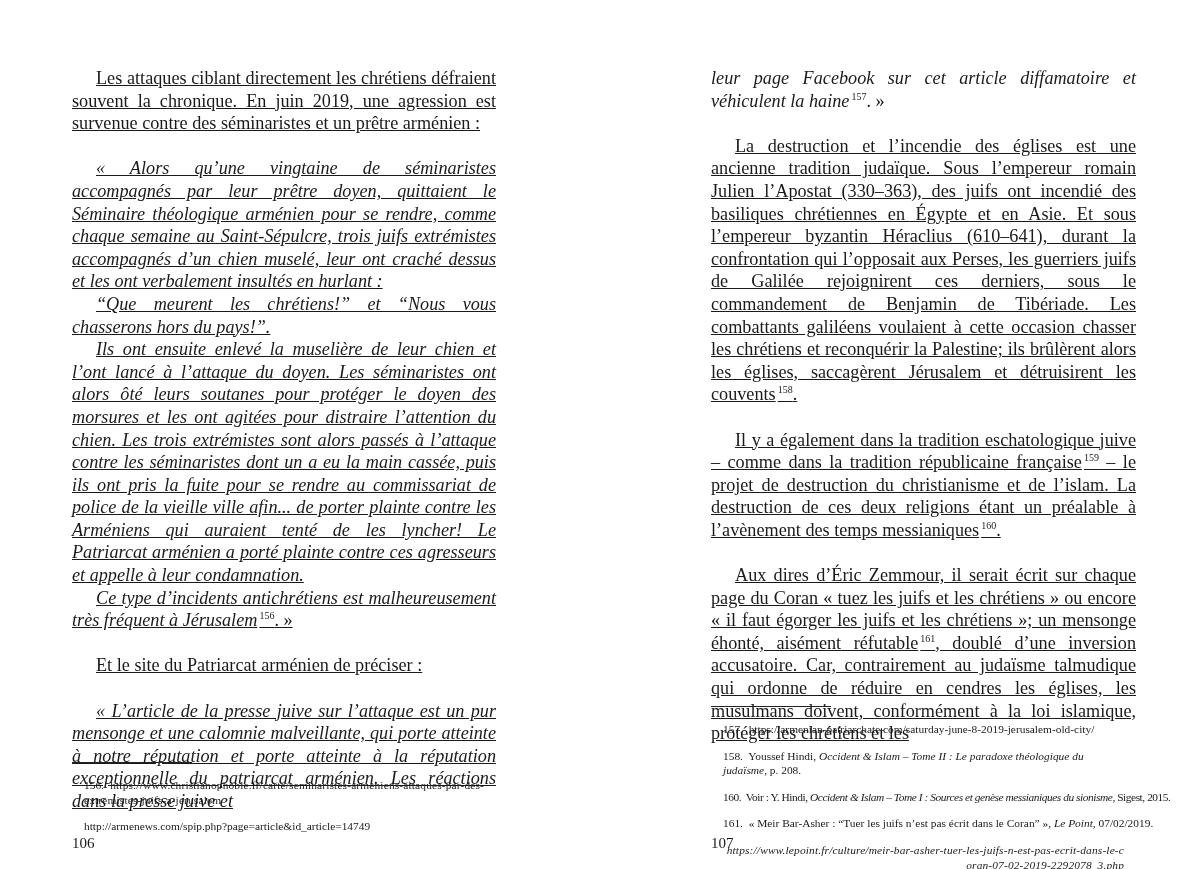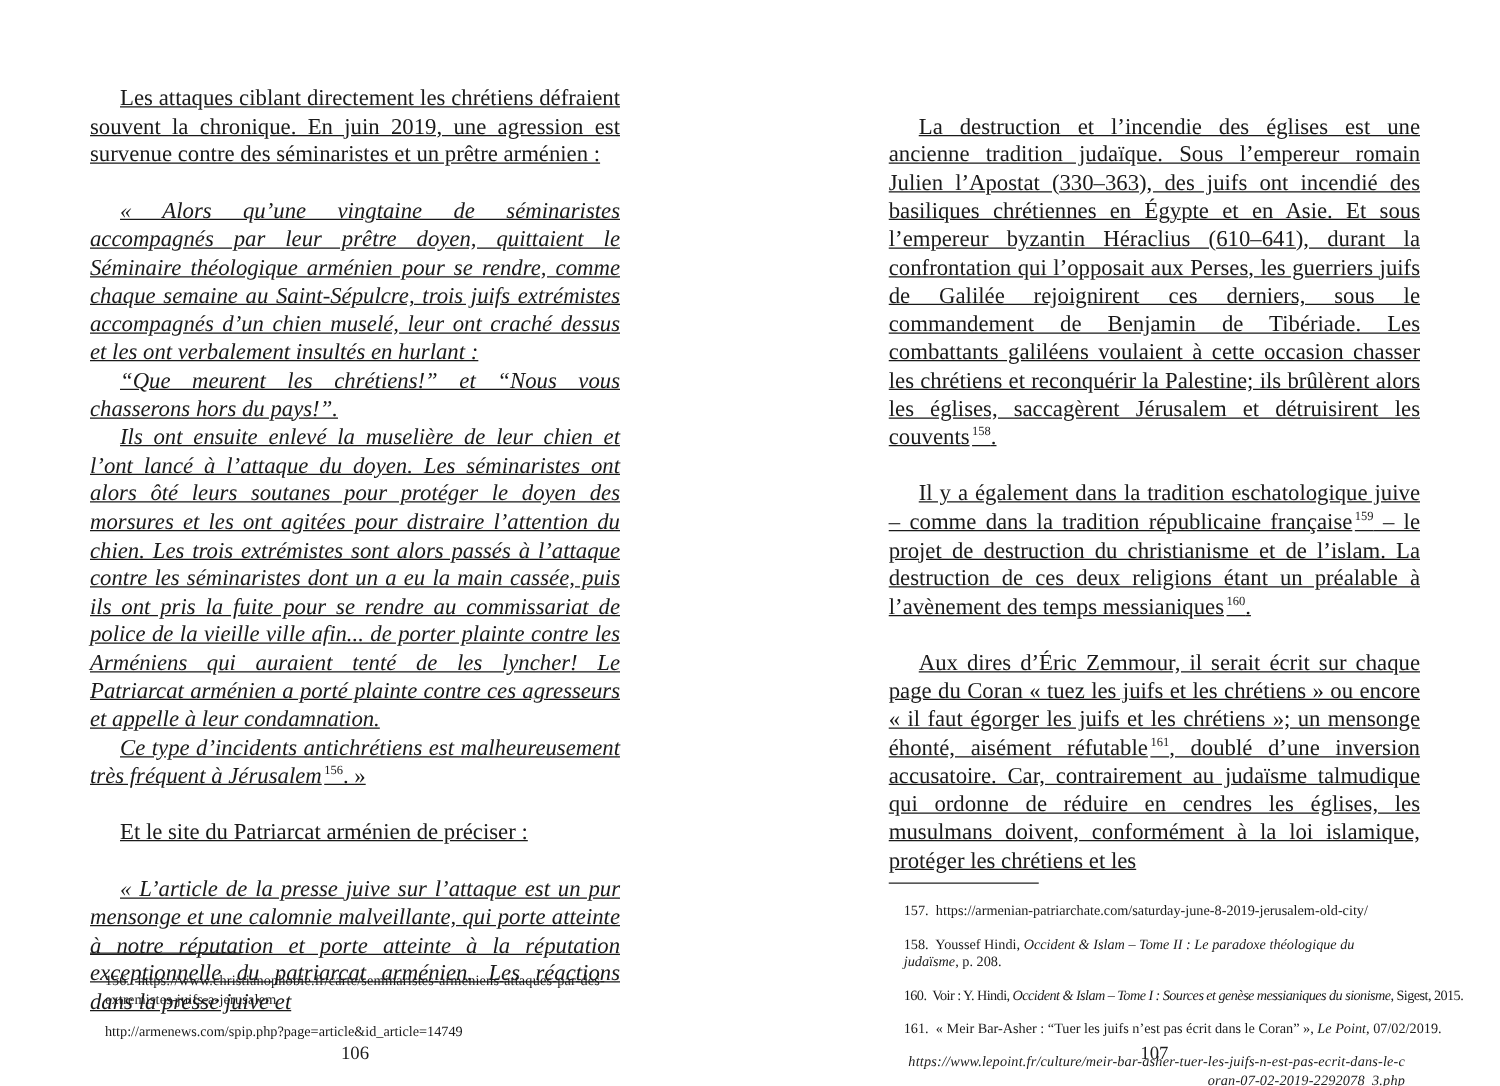--- a/index.html
+++ b/index.html
@@ -22,21 +22,21 @@
   .fn-rule { position: absolute; height: 1px; width: 120px; background: #222; left: 0; }
   .footnotes {
     position: absolute; left: 0; width: 100%;
     font-family: "Liberation Serif", "DejaVu Serif", serif;
     font-size: 11.4px; line-height: 14.6px; text-align: justify;
   }
   .footnotes p { margin: 12px; }
   .footnotes .url { letter-spacing: 0.15px; }
   .footnotes em { font-style: italic; }
   .page-number {
-    position: absolute; left: 0; width: 100%; text-align: center;
+    position: absolute; left: 0; width: 100%; text-align: left;
     font-family: "Liberation Serif", "DejaVu Serif", serif; font-size: 15px;
   }
 </style>
 </head>
 <body>
 
 <div class="page left">
   <div class="body-text" style="position:absolute; top:67px; left:0; width:424px;">
     <p class="indent">Les attaques ciblant directement les chrétiens défraient souvent la chronique. En juin 2019, une agression est survenue contre des séminaristes et un prêtre arménien :</p>
     <div class="gap"></div>
@@ -54,20 +54,21 @@
   <div class="footnotes" style="top:766px;">
     <p><span>156.</span>&nbsp; <span class="url">https://www.christianophobie.fr/carte/seminaristes-armeniens-attaques-par-des-extremistes-juifs-a-jerusalem</span></p>
     <p style="text-align:left">http://armenews.com/spip.php?page=article&amp;id_article=14749</p>
   </div>
 
   <div class="page-number" style="top:835px;">106</div>
 </div>
 
 <div class="page right">
   <div class="body-text" style="position:absolute; top:67px; left:0; width:425px;">
+    <p class="quote"><span>leur page Facebook sur cet article diffamatoire et véhiculent la haine</span><sup>157</sup><span style="font-style:normal">. »</span></p>
     <div class="gap"></div>
     <p class="indent"><span>La destruction et l’incendie des églises est une ancienne tradition judaïque. Sous l’empereur romain Julien l’Apostat (330–363), des juifs ont incendié des basiliques chrétiennes en Égypte et en Asie. Et sous l’empereur byzantin Héraclius (610–641), durant la confrontation qui l’opposait aux Perses, les guerriers juifs de Galilée rejoignirent ces derniers, sous le commandement de Benjamin de Tibériade. Les combattants galiléens voulaient à cette occasion chasser les chrétiens et reconquérir la Palestine; ils brûlèrent alors les églises, saccagèrent Jérusalem et détruisirent les couvents</span><sup>158</sup><span>.</span></p>
     <div class="gap"></div>
     <p class="indent"><span>Il y a également dans la tradition eschatologique juive – comme dans la tradition républicaine française</span><sup>159</sup><span> – le projet de destruction du christianisme et de l’islam. La destruction de ces deux religions étant un préalable à l’avènement des temps messianiques</span><sup>160</sup><span>.</span></p>
     <div class="gap"></div>
     <p class="indent"><span>Aux dires d’Éric Zemmour, il serait écrit sur chaque page du Coran « tuez les juifs et les chrétiens » ou encore « il faut égorger les juifs et les chrétiens »; un mensonge éhonté, aisément réfutable</span><sup>161</sup><span>, doublé d’une inversion accusatoire. Car, contrairement au judaïsme talmudique qui ordonne de réduire en cendres les églises, les musulmans doivent, conformément à la loi islamique, protéger les chrétiens et les</span></p>
   </div>
 
   <div class="fn-rule" style="top:706px;"></div>
   <div class="footnotes" style="top:710px;">

